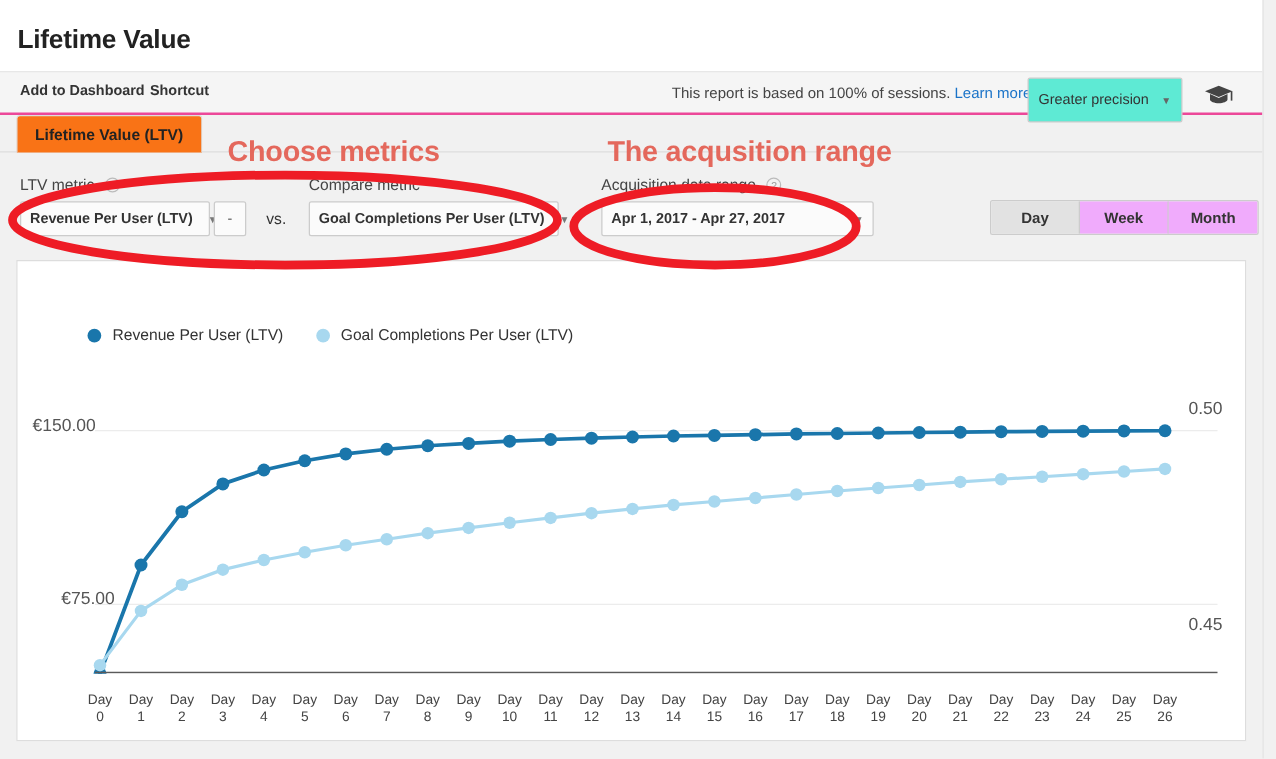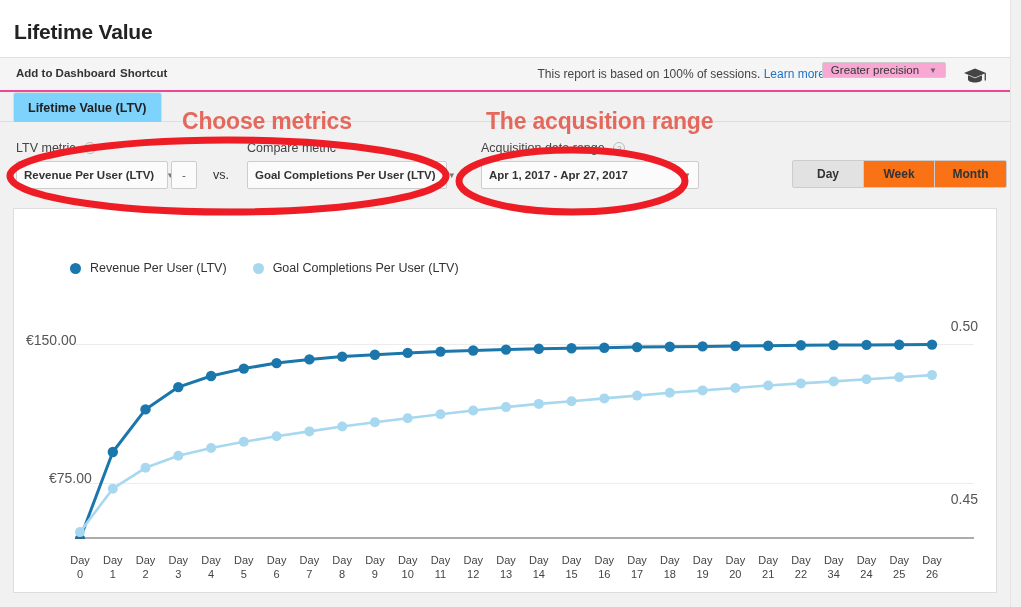--- a/index.html
+++ b/index.html
@@ -34,41 +34,41 @@
   }
   .action-link.a1 { left: 16px; }
   .action-link.a2 { left: 120px; }
   .sampling-note {
     position: absolute; right: 185px; top: 9px;
     font-size: 12px; color: #444; white-space: nowrap;
   }
   .sampling-note a { color: #1a73c8; text-decoration: none; }
   .precision-select {
     position: absolute; right: 64px; top: 4px;
-    height: 16px; min-width: 115px;
-    background: #f9a8d4; border: 1px solid #ccc; border-radius: 2px;
+    height: 36px; min-width: 115px;
+    background: #5eead4; border: 1px solid #ccc; border-radius: 2px;
     font-size: 11.5px; color: #333;
     display: flex; align-items: center; padding: 0 8px; cursor: pointer;
   }
   .precision-select .caret {
     margin-left: auto; padding-left: 10px;
     border-left: 0; color: #666; font-size: 8px;
   }
   .gradcap {
     position: absolute; right: 22px; top: 8px;
     width: 26px; height: 20px; cursor: pointer;
   }
   
   .tabstrip {
     position: absolute; left: 0; top: 92px; width: 1010px; height: 30px;
   }
   .tab {
     position: absolute; left: 13px; top: 0;
     height: 30px; padding: 0 14px;
-    background: #7dd3fc; border: 1px solid #ddd; border-bottom: none;
+    background: #f97316; border: 1px solid #ddd; border-bottom: none;
     border-radius: 3px 3px 0 0;
     display: flex; align-items: center;
     font-size: 12.5px; font-weight: bold; color: #222;
     cursor: pointer;
   }
   .tab-underline {
     position: absolute; left: 0; top: 29px; width: 1010px;
     border-bottom: 1px solid #ddd;
   }
   
@@ -106,21 +106,21 @@
   .dd-date .val { font-weight: bold; }
   
   .granularity {
     position: absolute; right: 14px; top: 160px;
     display: flex; border: 1px solid #ccc; border-radius: 2px; overflow: hidden;
     height: 28px;
   }
   .gbtn {
     width: 71px; display: flex; align-items: center; justify-content: center;
     font-size: 12px; font-weight: bold; color: #333;
-    background: #f97316; border-right: 1px solid #ccc; cursor: pointer;
+    background: #f0abfc; border-right: 1px solid #ccc; cursor: pointer;
   }
   .gbtn:last-child { border-right: none; }
   .gbtn.active { background: #e2e2e2; }
   
   .panel {
     position: absolute; left: 13px; top: 208px;
     width: 984px; height: 385px;
     background: #fff; border: 1px solid #ddd;
   }
   .panel-head {
@@ -399,21 +399,21 @@
         <div class="xtick" style="left: 737.154px; top: 8px;">
           <div>Day</div>
           <div>21</div>
         </div>
         <div class="xtick" style="left: 769.923px; top: 8px;">
           <div>Day</div>
           <div>22</div>
         </div>
         <div class="xtick" style="left: 802.692px; top: 8px;">
           <div>Day</div>
-          <div>34</div>
+          <div>23</div>
         </div>
         <div class="xtick" style="left: 835.462px; top: 8px;">
           <div>Day</div>
           <div>24</div>
         </div>
         <div class="xtick" style="left: 868.231px; top: 8px;">
           <div>Day</div>
           <div>25</div>
         </div>
         <div class="xtick" style="left: 901px; top: 8px;">

